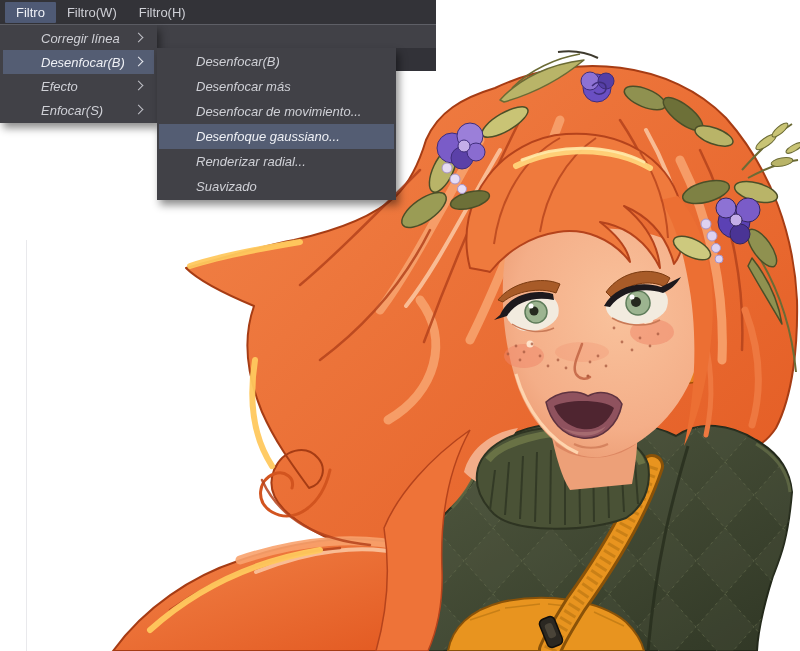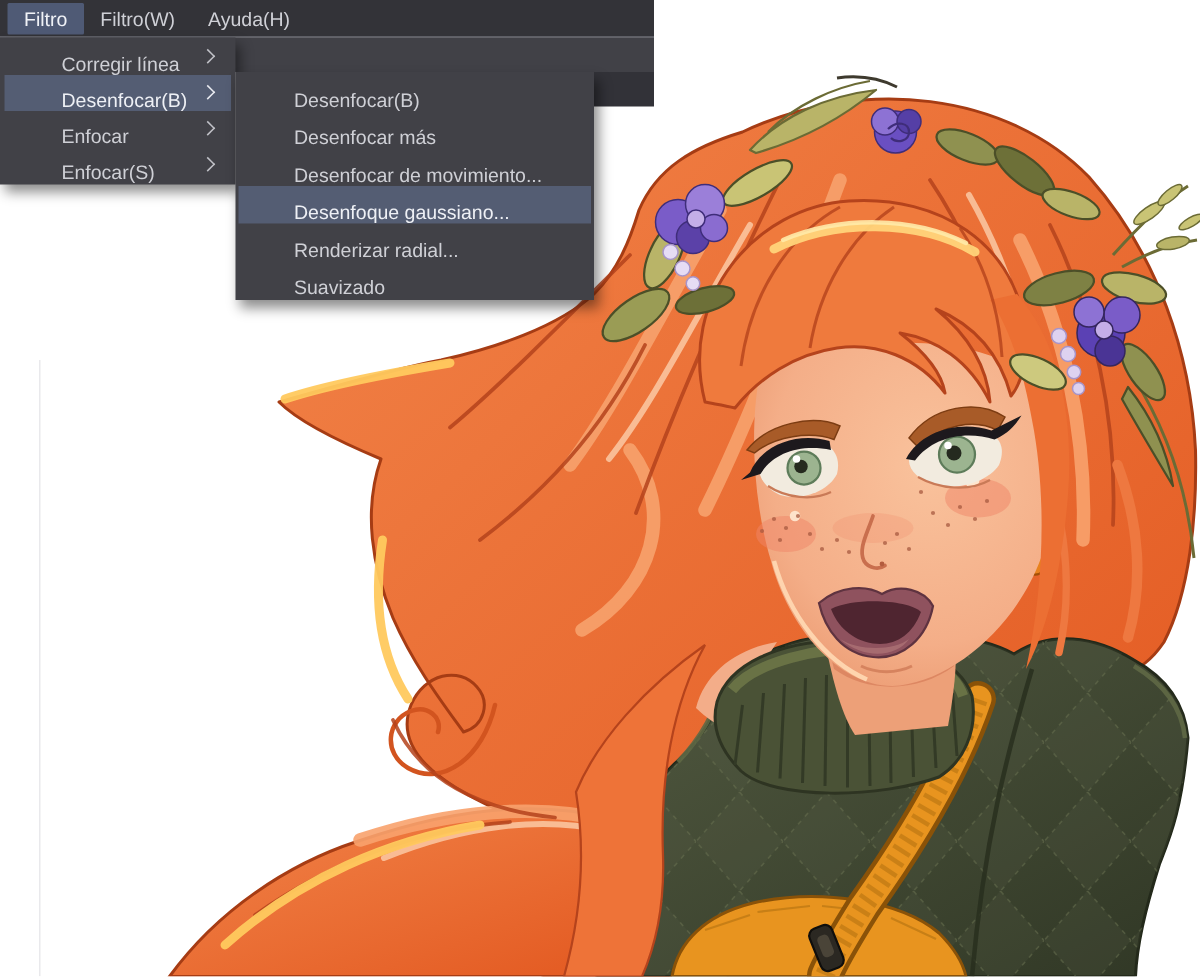--- a/index.html
+++ b/index.html
@@ -18,21 +18,21 @@
   .mb-item.active{background:#4f5a75;color:#f0f2f7;}
 
   .toolbar-strip{position:absolute;left:0;top:25px;width:436px;height:23px;background:#414147;z-index:5;}
   .corner-block{position:absolute;left:396px;top:48px;width:40px;height:23px;background:#323238;z-index:6;}
 
   .menu-panel{position:absolute;background:#414147;box-shadow:3px 5px 8px rgba(0,0,0,0.45);
               box-sizing:border-box;padding:1px 0;}
   .dropdown{left:0;top:25px;width:157px;z-index:20;}
   .submenu{left:157px;top:48px;width:239px;z-index:30;}
 
-  .row{position:relative;display:flex;align-items:flex-end;font-size:13px;color:#cfd0d6;margin:0 3px;}
+  .row{position:relative;display:flex;align-items:center;font-size:13px;color:#cfd0d6;margin:0 3px;font-style:italic;}
   .dropdown .row{height:24px;padding-left:38px;}
   .submenu .row{height:25px;padding-left:37px;margin:0 2px;}
   .row.active{background:#545d73;color:#eef0f5;}
   .chev{position:absolute;right:12px;top:50%;width:6px;height:6px;margin-top:-4px;
         border-top:1.6px solid #c0c1c7;border-right:1.6px solid #c0c1c7;transform:rotate(45deg);}
   .row.active .chev{border-color:#e9ebf1;}
 </style>
 </head>
 <body>
 
@@ -319,34 +319,34 @@
   </svg>
 
   <div class="canvas-edge"></div>
 
   <div class="toolbar-strip"></div>
   <div class="corner-block"></div>
 
   <div class="menubar">
     <div class="mb-item active">Filtro</div>
     <div class="mb-item">Filtro(W)</div>
-    <div class="mb-item">Ayuda(H)</div>
+    <div class="mb-item">Filtro(H)</div>
   </div>
 
   <div class="menu-panel dropdown">
     <div class="row">
       <span>Corregir línea</span>
       <span class="chev"></span>
     </div>
     <div class="row active">
       <span>Desenfocar(B)</span>
       <span class="chev"></span>
     </div>
     <div class="row">
-      <span>Enfocar</span>
+      <span>Efecto</span>
       <span class="chev"></span>
     </div>
     <div class="row">
       <span>Enfocar(S)</span>
       <span class="chev"></span>
     </div>
   </div>
 
   <div class="menu-panel submenu">
     <div class="row">

